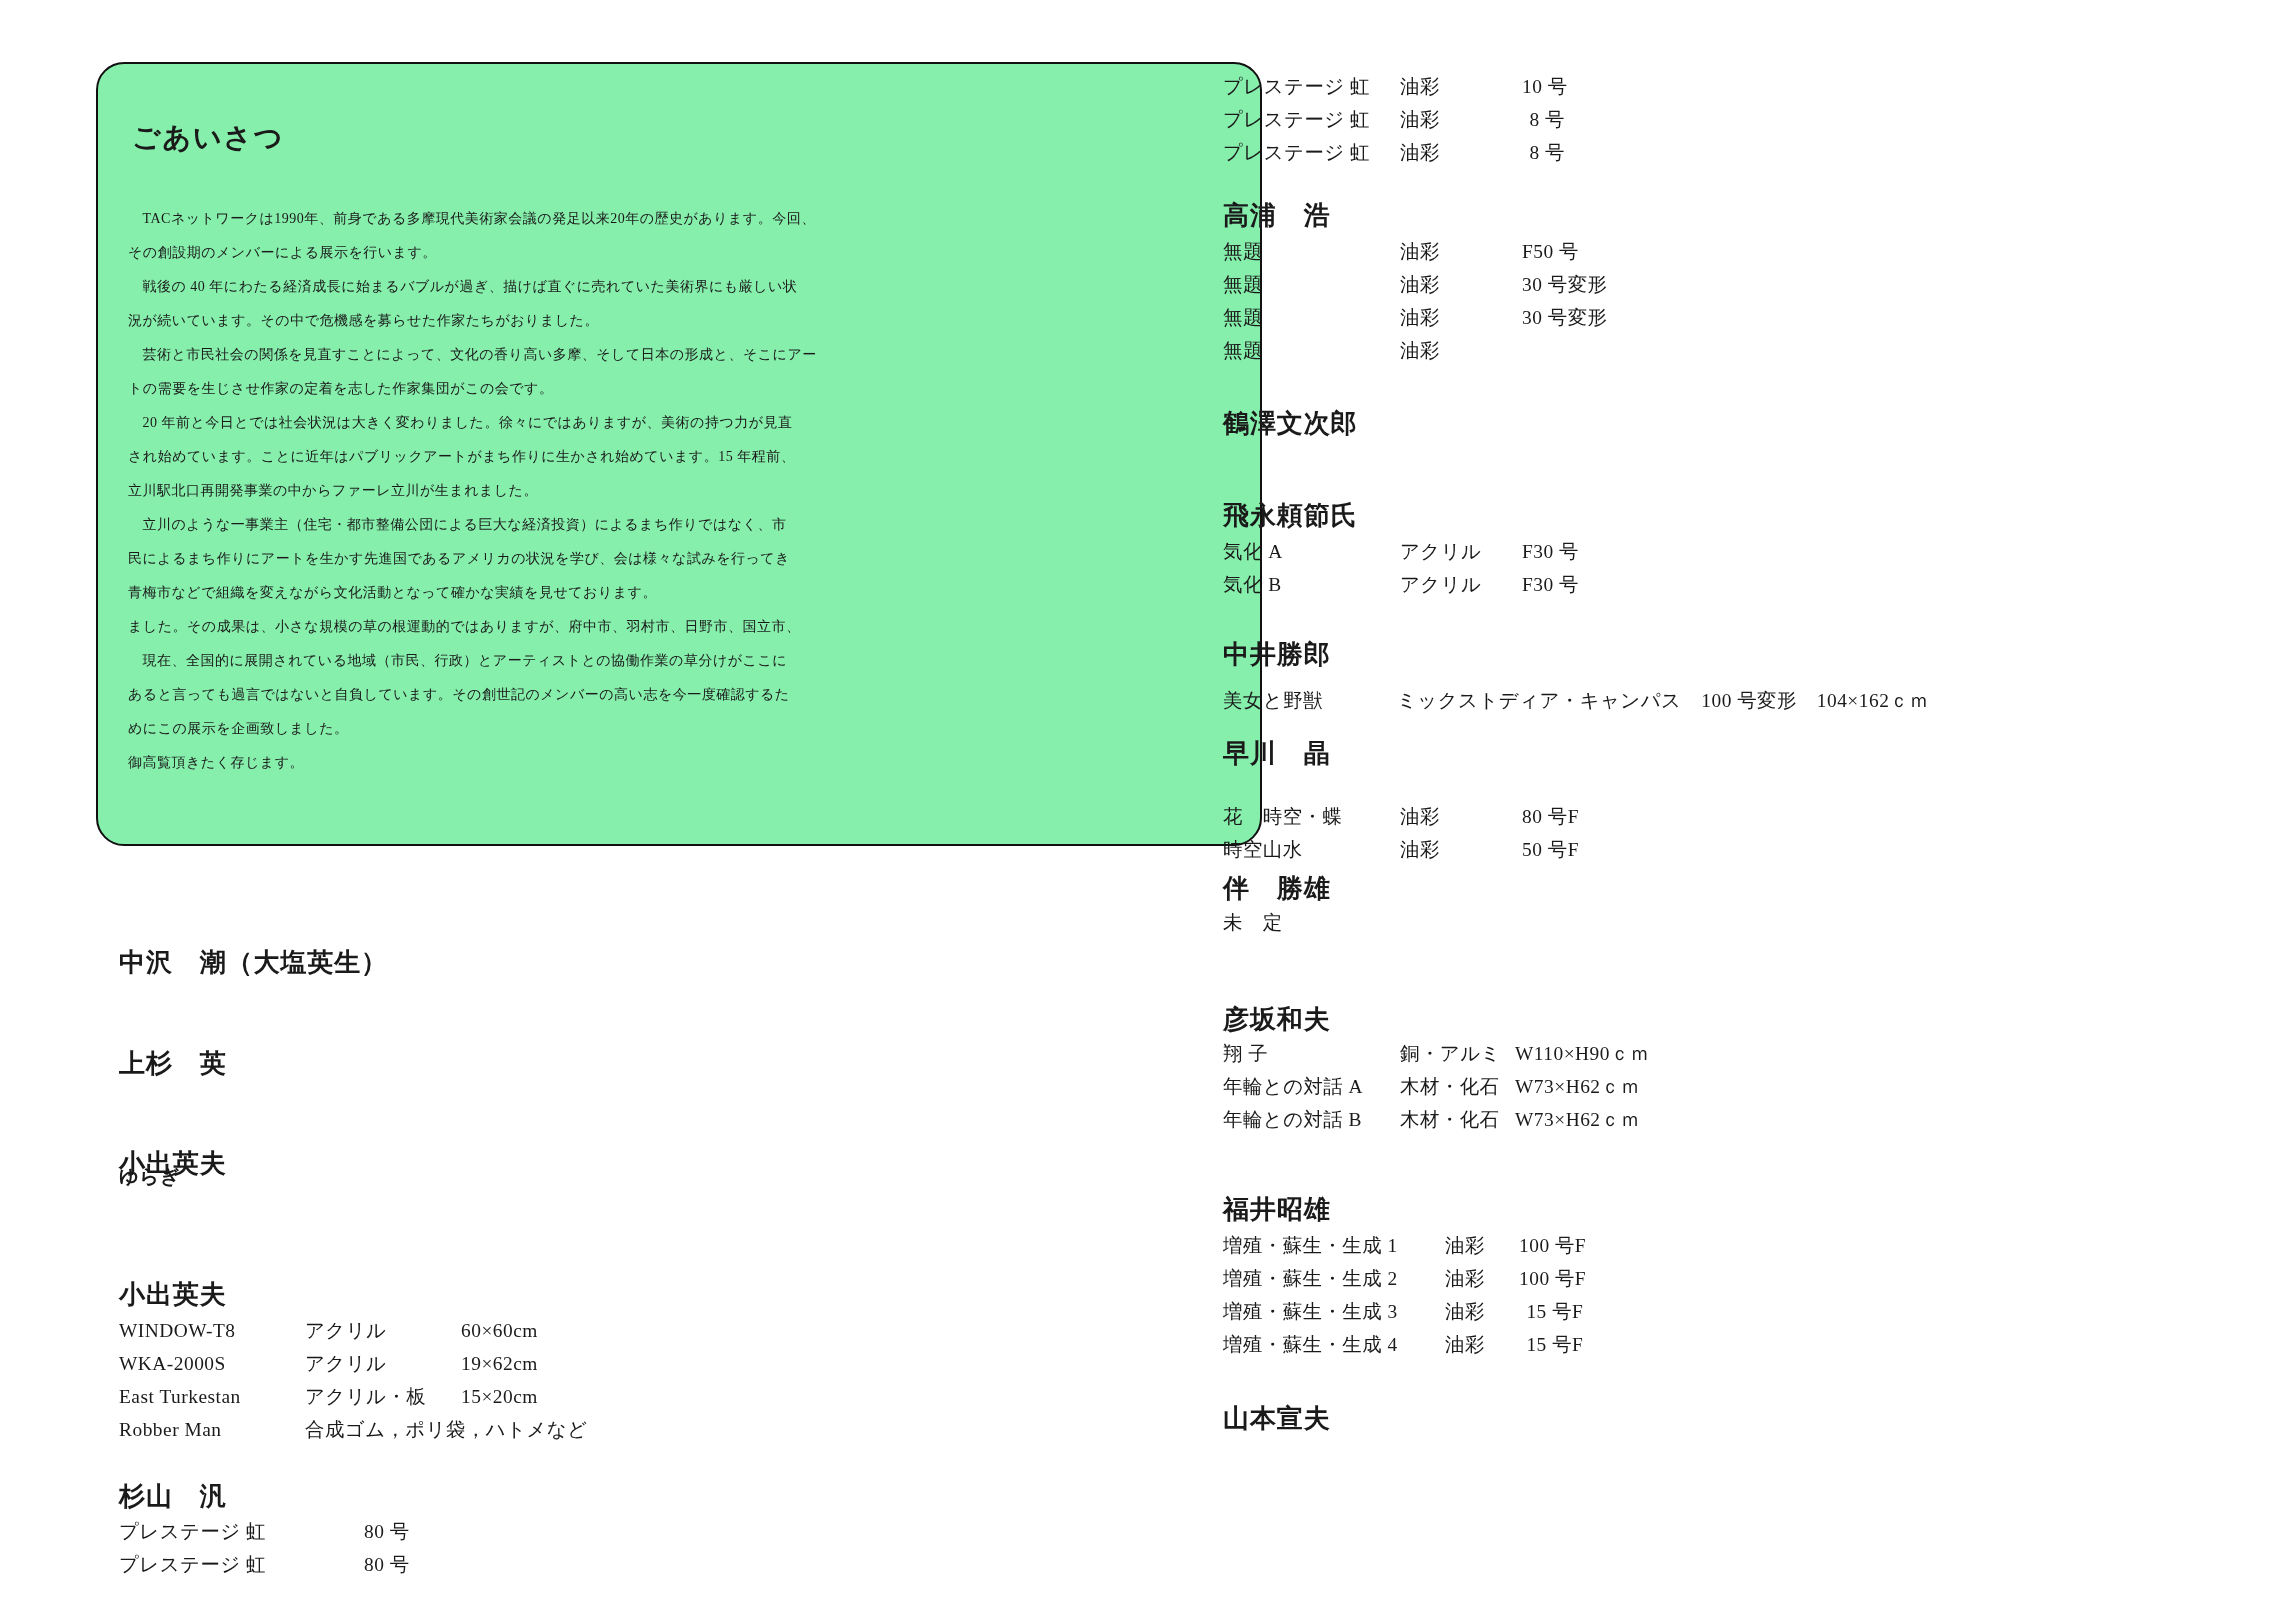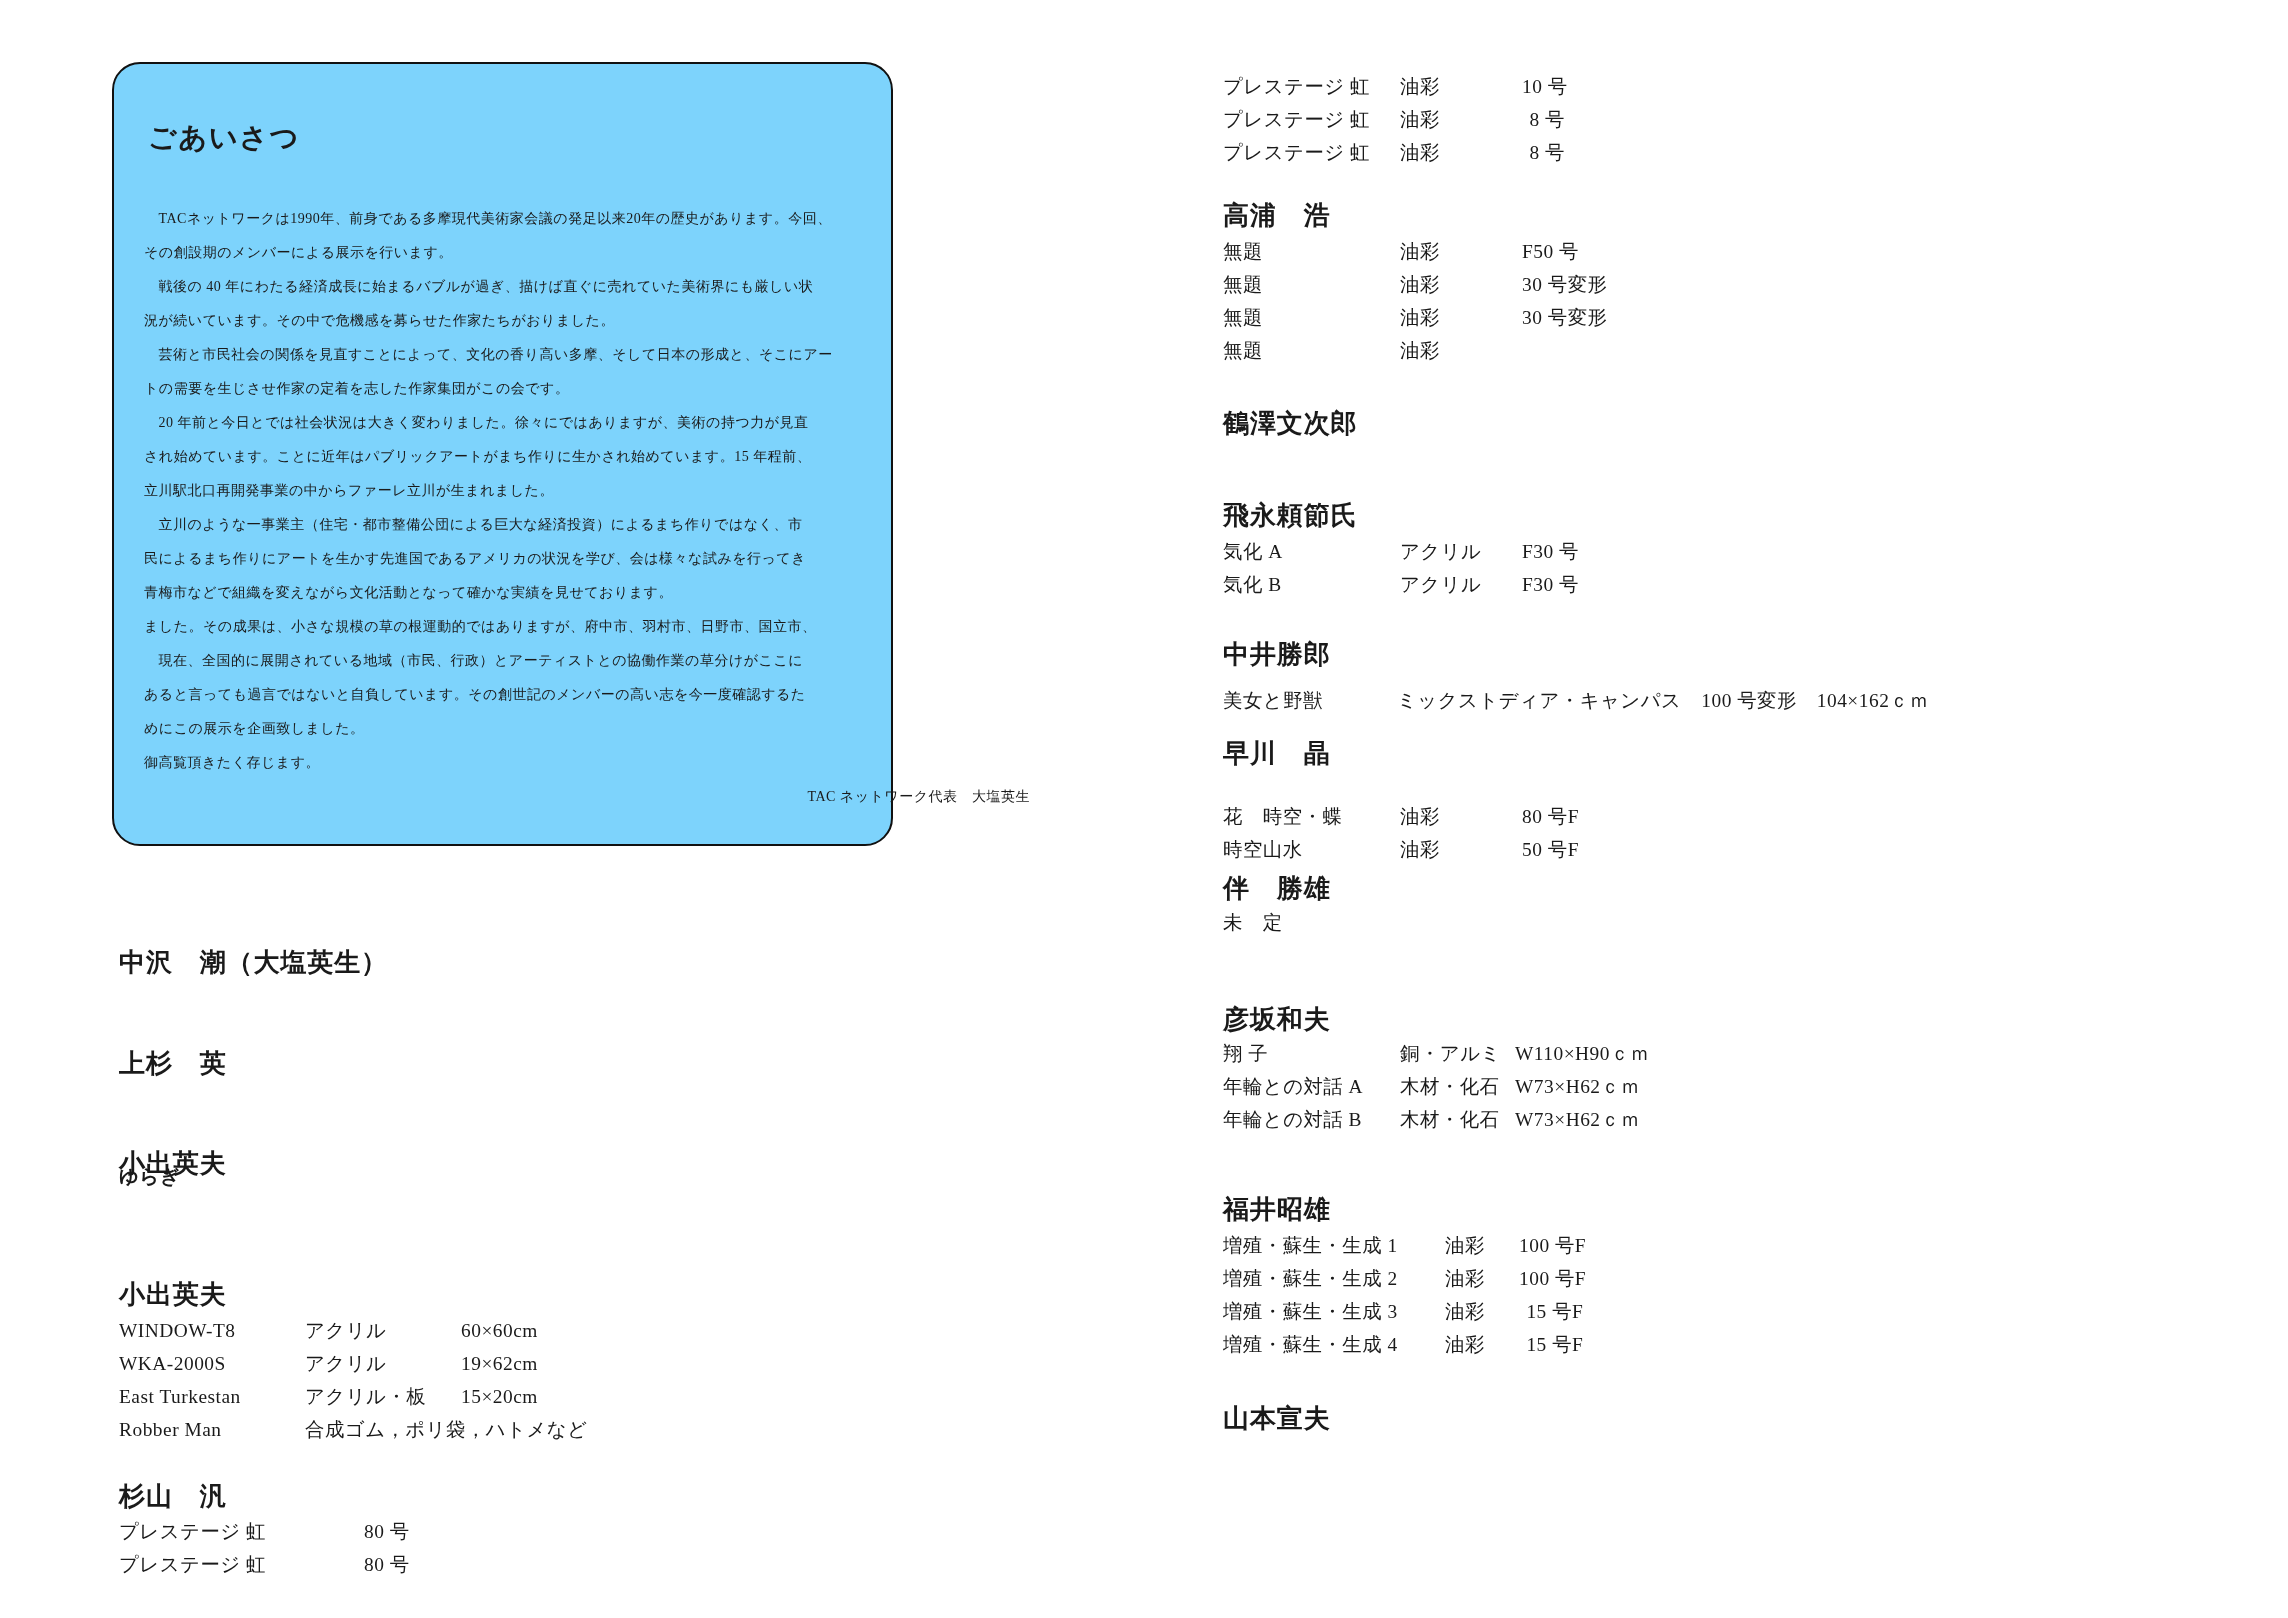--- a/index.html
+++ b/index.html
@@ -7,26 +7,25 @@
     position:relative;
     width:2289px;height:1619px;
     background:#ffffff;
     color:#1a1a1a;
     overflow:hidden;
     font-family:"Liberation Serif","DejaVu Serif",serif;
   }
   
   .gbox{
     position:absolute;left:96px;top:62px;
-    width:781px;height:784px;
+    width:1166px;height:784px;
     border:2.8px solid #111;
     border-radius:28px;
     box-sizing:border-box;
-    background:#7dd3fc;
-    margin-left:16px;
+    background:#86efac;
   }
   .gtitle{
     position:absolute;left:34px;top:55px;
     font-family:"Liberation Sans","DejaVu Sans",sans-serif;
     font-weight:bold;font-size:28px;letter-spacing:1.8px;
     white-space:nowrap;
   }
   .gbody{
     position:absolute;left:30px;top:138px;width:909px;
     font-size:14px;line-height:34px;
@@ -80,21 +79,20 @@
       <div class="gline">され始めています。ことに近年はパブリックアートがまち作りに生かされ始めています。15 年程前、</div>
       <div class="gline">立川駅北口再開発事業の中からファーレ立川が生まれました。</div>
       <div class="gline">　立川のような一事業主（住宅・都市整備公団による巨大な経済投資）によるまち作りではなく、市</div>
       <div class="gline">民によるまち作りにアートを生かす先進国であるアメリカの状況を学び、会は様々な試みを行ってき</div>
       <div class="gline">青梅市などで組織を変えながら文化活動となって確かな実績を見せております。</div>
       <div class="gline">ました。その成果は、小さな規模の草の根運動的ではありますが、府中市、羽村市、日野市、国立市、</div>
       <div class="gline">　現在、全国的に展開されている地域（市民、行政）とアーティストとの協働作業の草分けがここに</div>
       <div class="gline">あると言っても過言ではないと自負しています。その創世記のメンバーの高い志を今一度確認するた</div>
       <div class="gline">めにこの展示を企画致しました。</div>
       <div class="gline">御高覧頂きたく存じます。</div>
-      <div class="gsign">TAC ネットワーク代表　大塩英生</div>
     </div>
   </div>
 
   <div class="heading" style="left:119px;top:945px;">中沢　潮（大塩英生）</div>
 
   <div class="heading" style="left:119px;top:1046px;">上杉　英</div>
 
   <div class="heading" style="left:119px;top:1146px;">小出英夫</div>
   <div class="rows" style="left:119px;top:1160px;font-weight:bold;">
     <div class="row cols-nakai">

